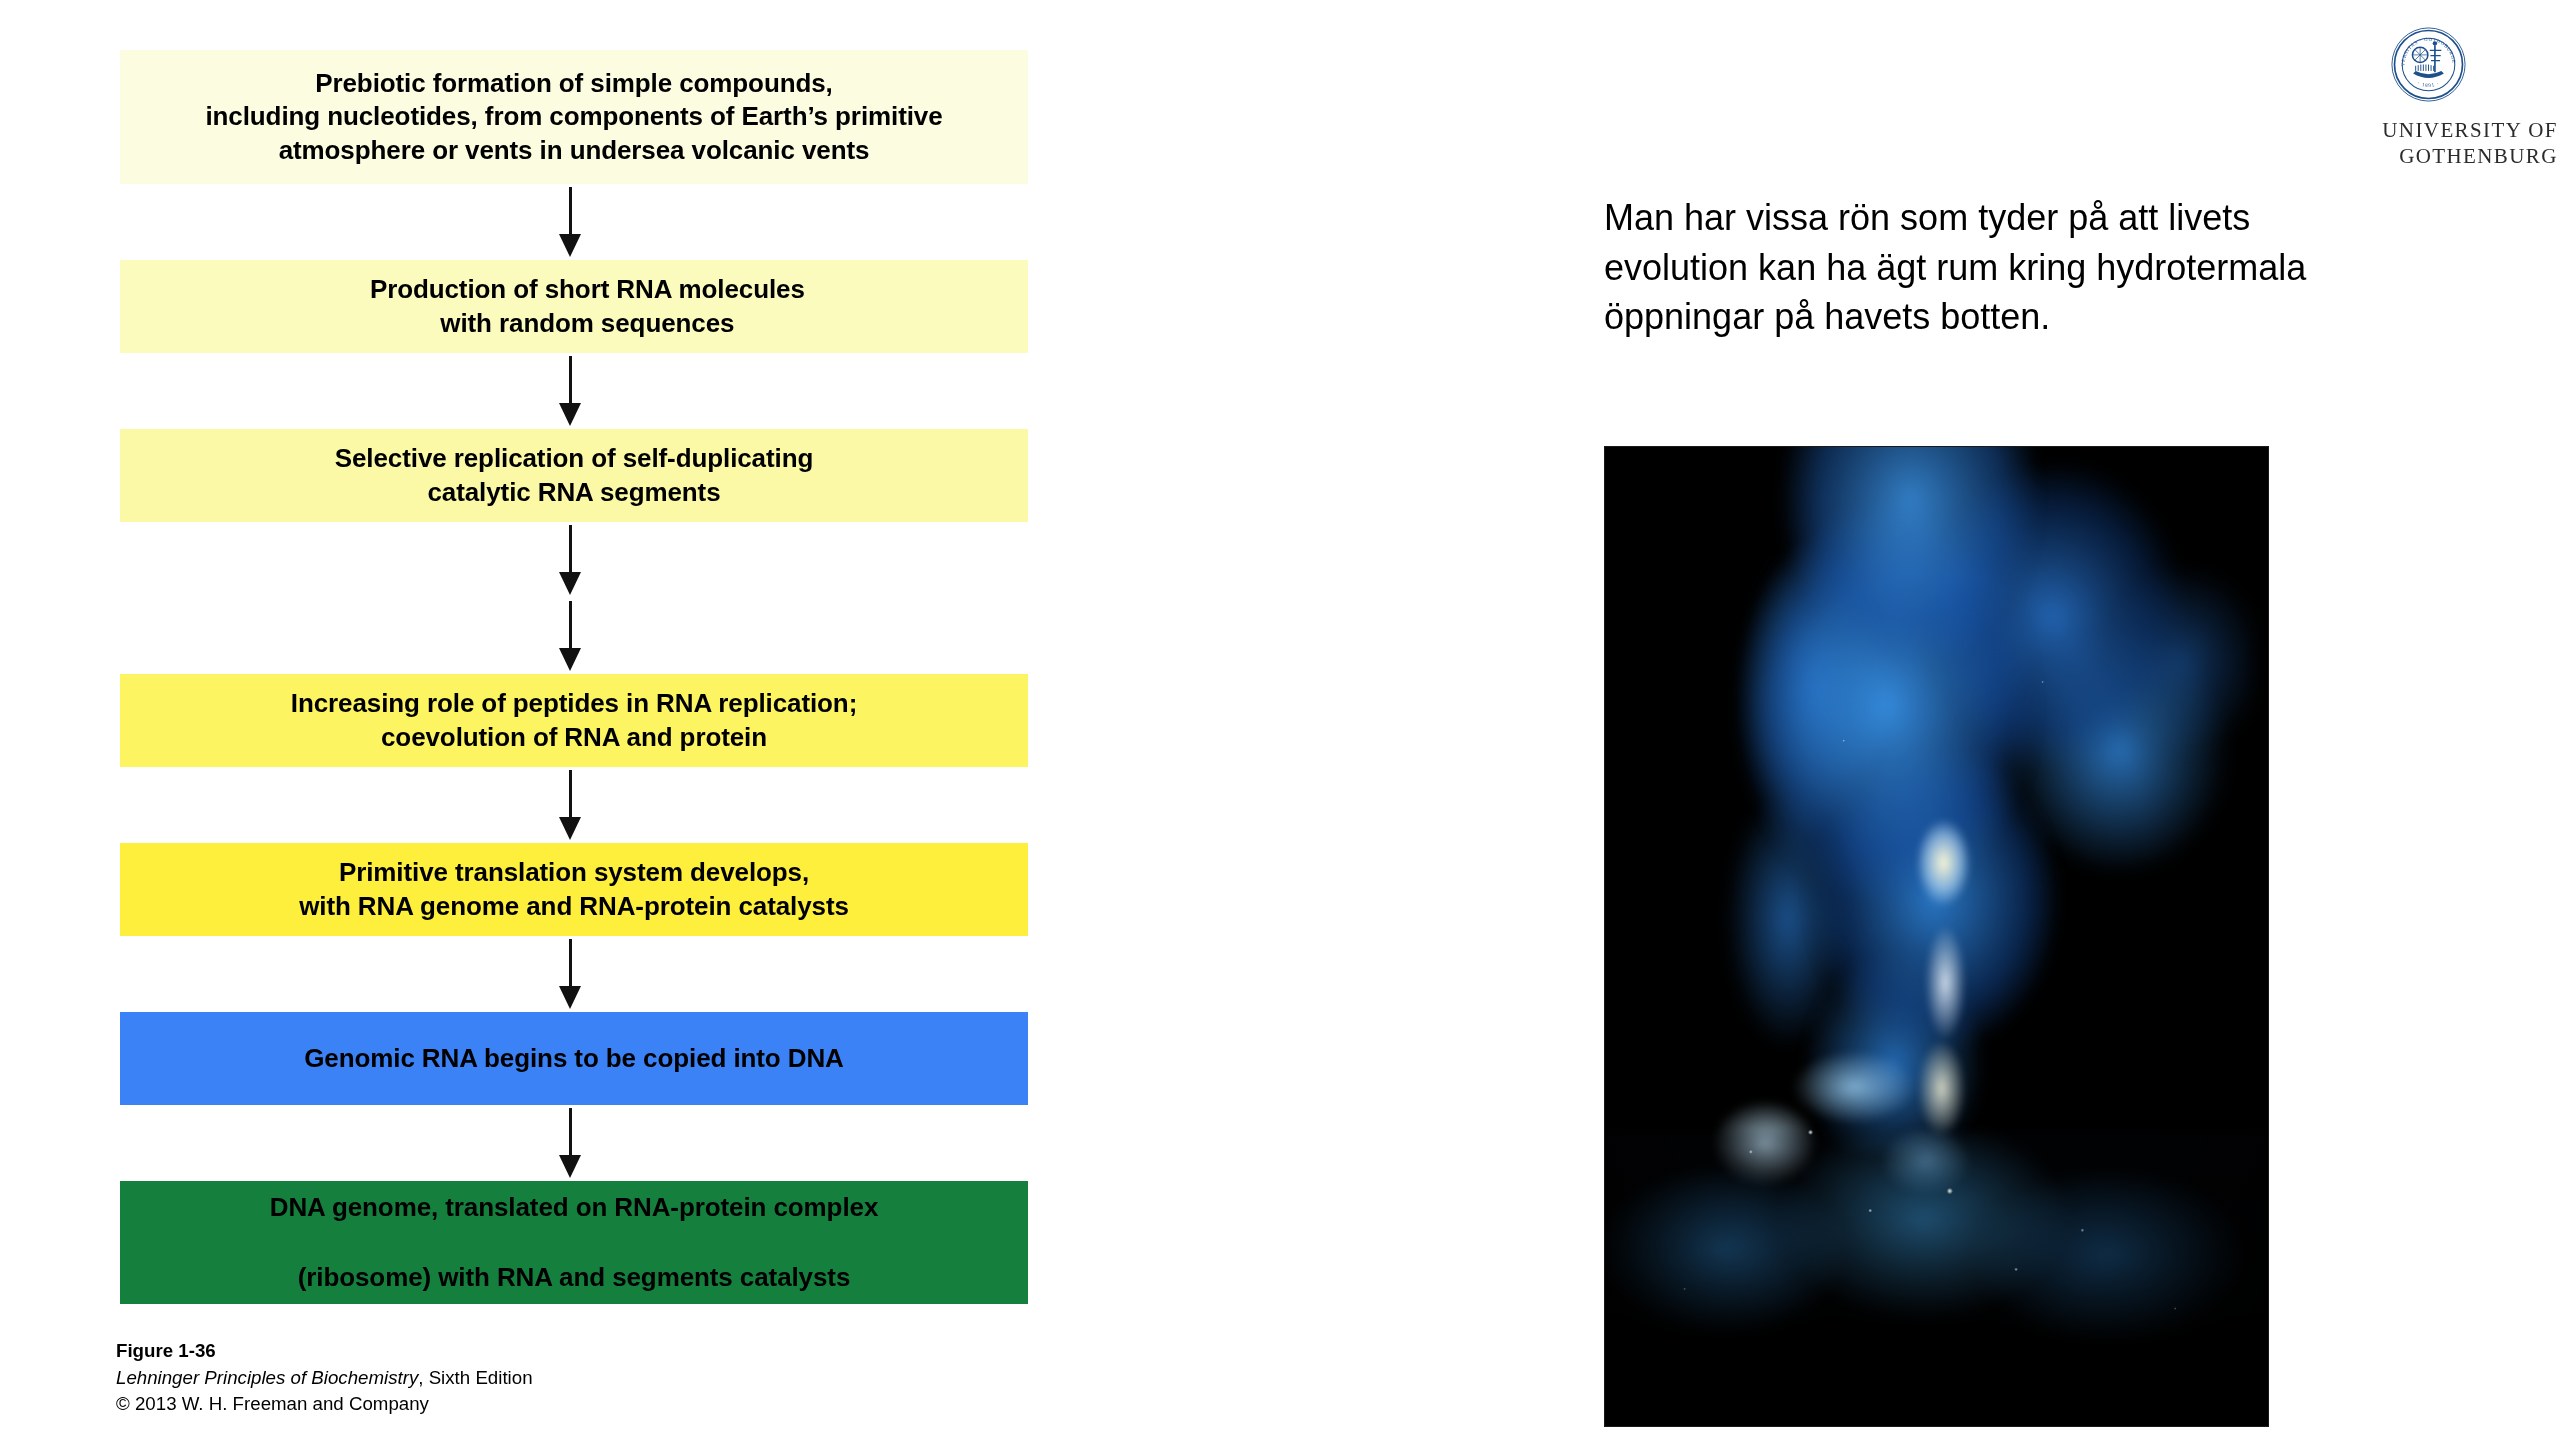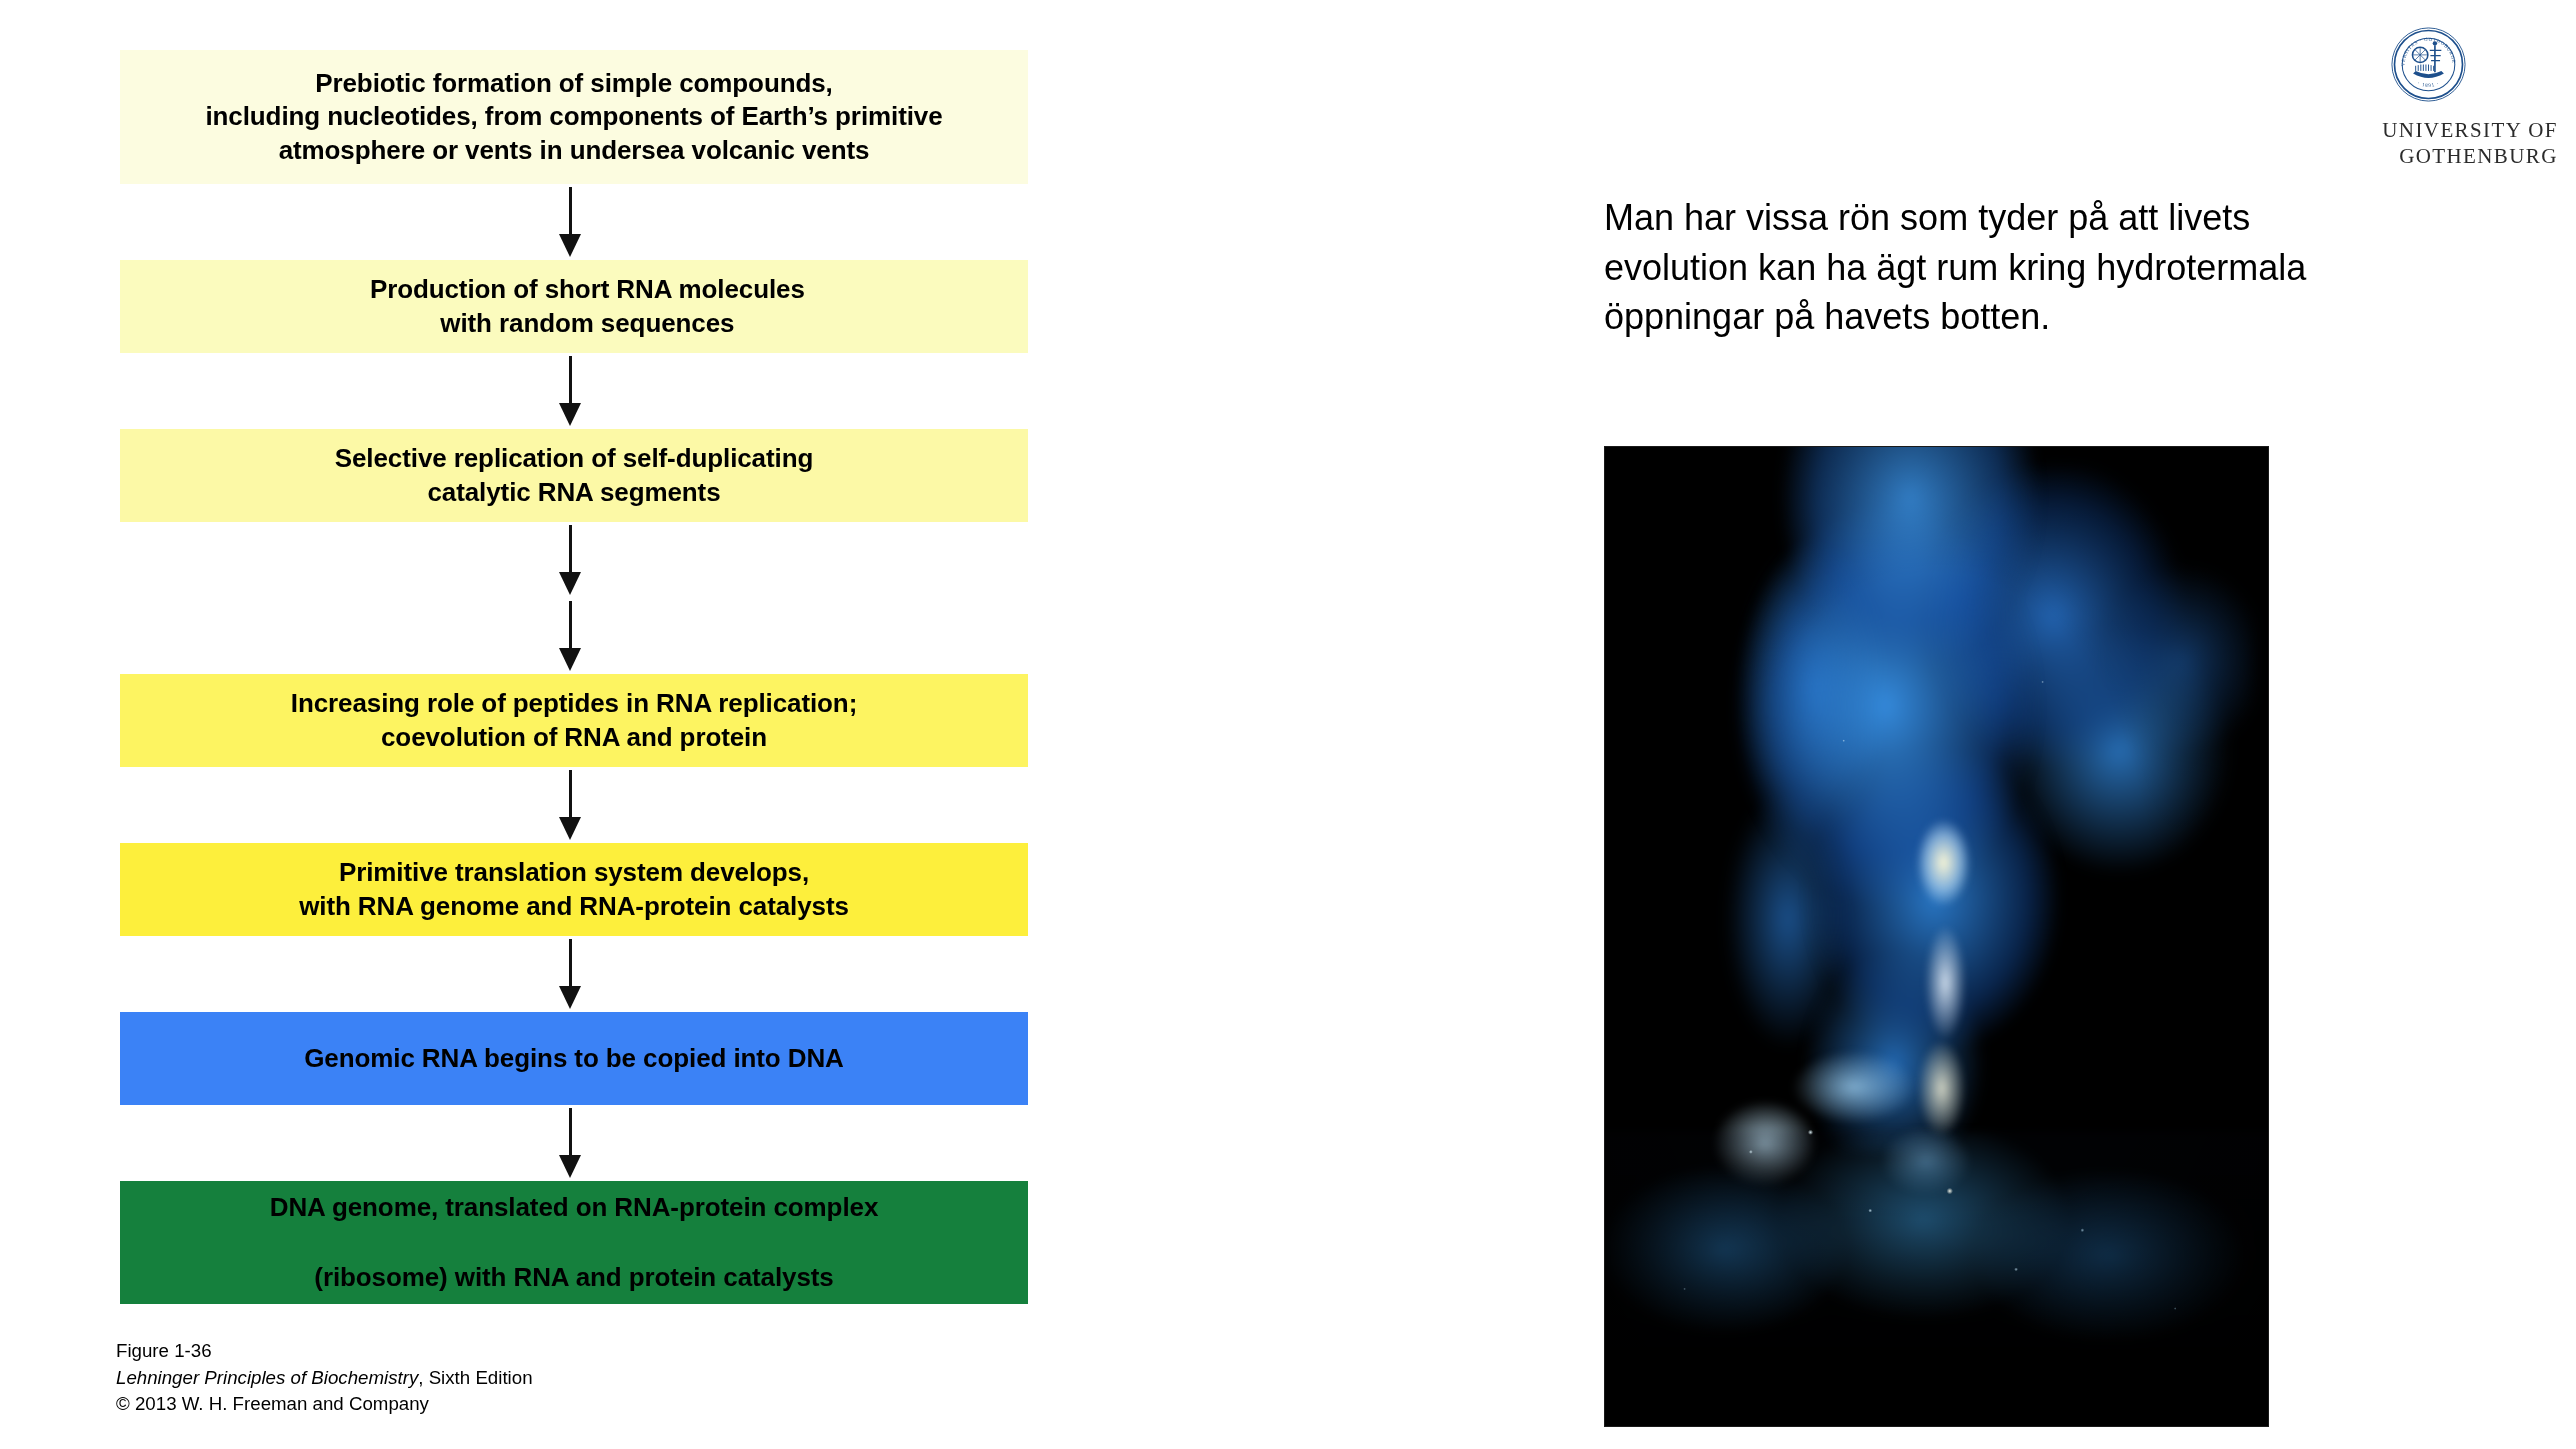--- a/index.html
+++ b/index.html
@@ -70,21 +70,21 @@
 
   
   #figure-caption {
     position: absolute;
     left: 116px;
     top: 1338px;
     color: #000000;
     font-size: 18.7px;
     line-height: 1.42;
   }
-  #figure-caption .cap-figno { font-weight: normal; }
+  #figure-caption .cap-figno { font-weight: bold; }
   #figure-caption .cap-title { font-style: italic; }
 
   
   #swedish-text {
     position: absolute;
     left: 1604px;
     top: 193px;
     width: 760px;
     color: #000000;
     font-size: 36px;
@@ -272,21 +272,21 @@
     </div>
     <div class="flow-step" style="background: #3b82f6; min-height: 93px;">
       <span class="line">Genomic RNA begins to be copied into DNA</span>
     </div>
     <div class="flow-arrow">
       <div class="shaft" style="background: rgb(17, 17, 17);"></div>
       <div class="head" style="border-top-color: rgb(17, 17, 17);"></div>
     </div>
     <div class="flow-step" style="background: #15803d; min-height: 93px; gap: 36px;">
       <span class="line">DNA genome, translated on RNA-protein complex</span>
-      <span class="line">(ribosome) with RNA and protein catalysts</span>
+      <span class="line">(ribosome) with RNA and segments catalysts</span>
     </div>
   </div>
 
 <div id="figure-caption">
   <div class="cap-figno">Figure 1-36</div>
   <div>
     <span class="cap-title">Lehninger Principles of Biochemistry</span><span>, Sixth Edition</span>
   </div>
   <div>© 2013 W. H. Freeman and Company</div>
 </div>

